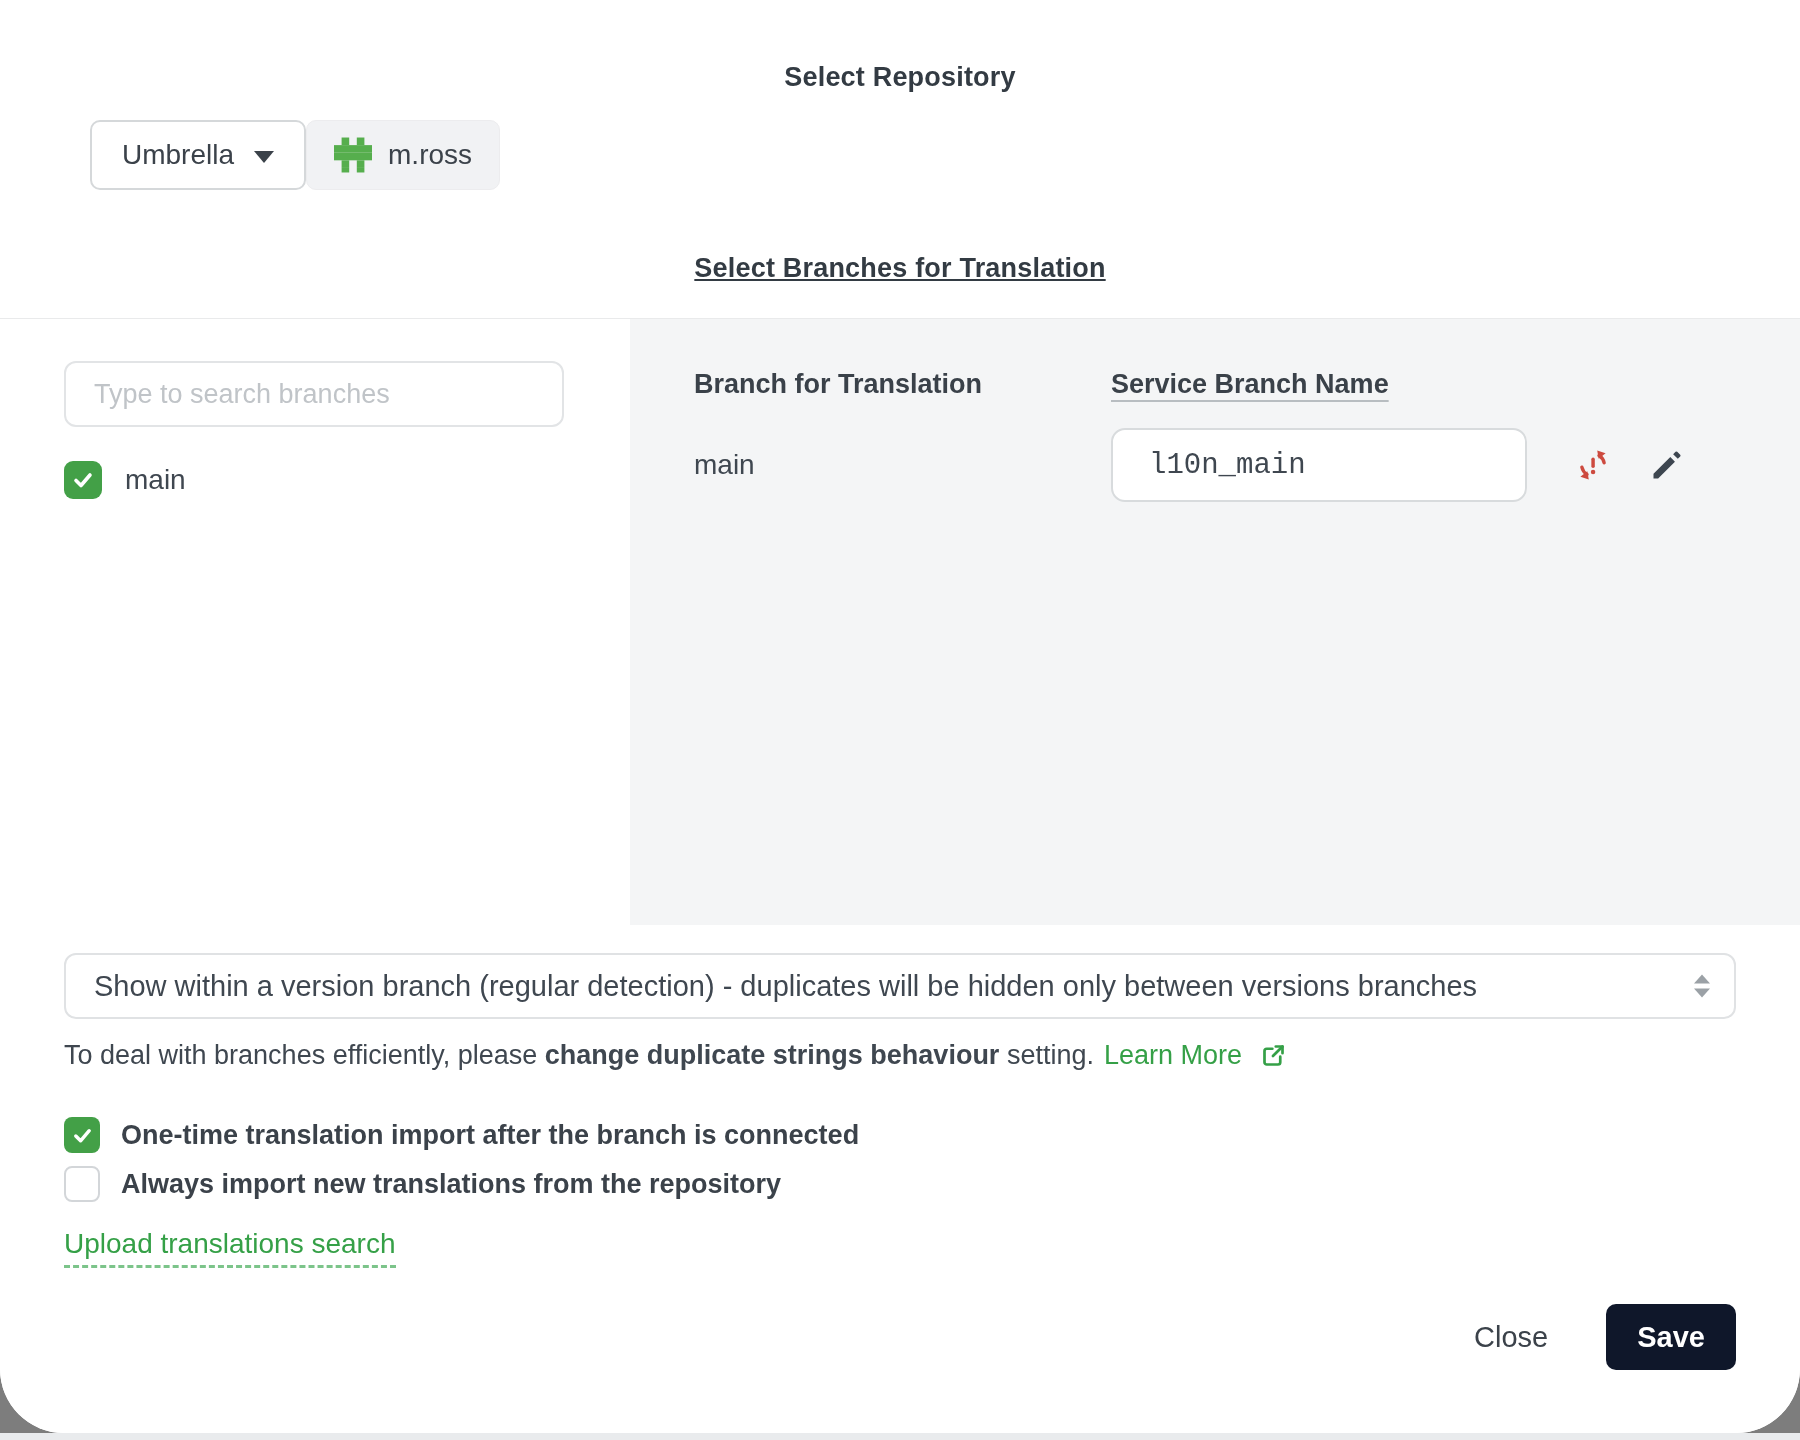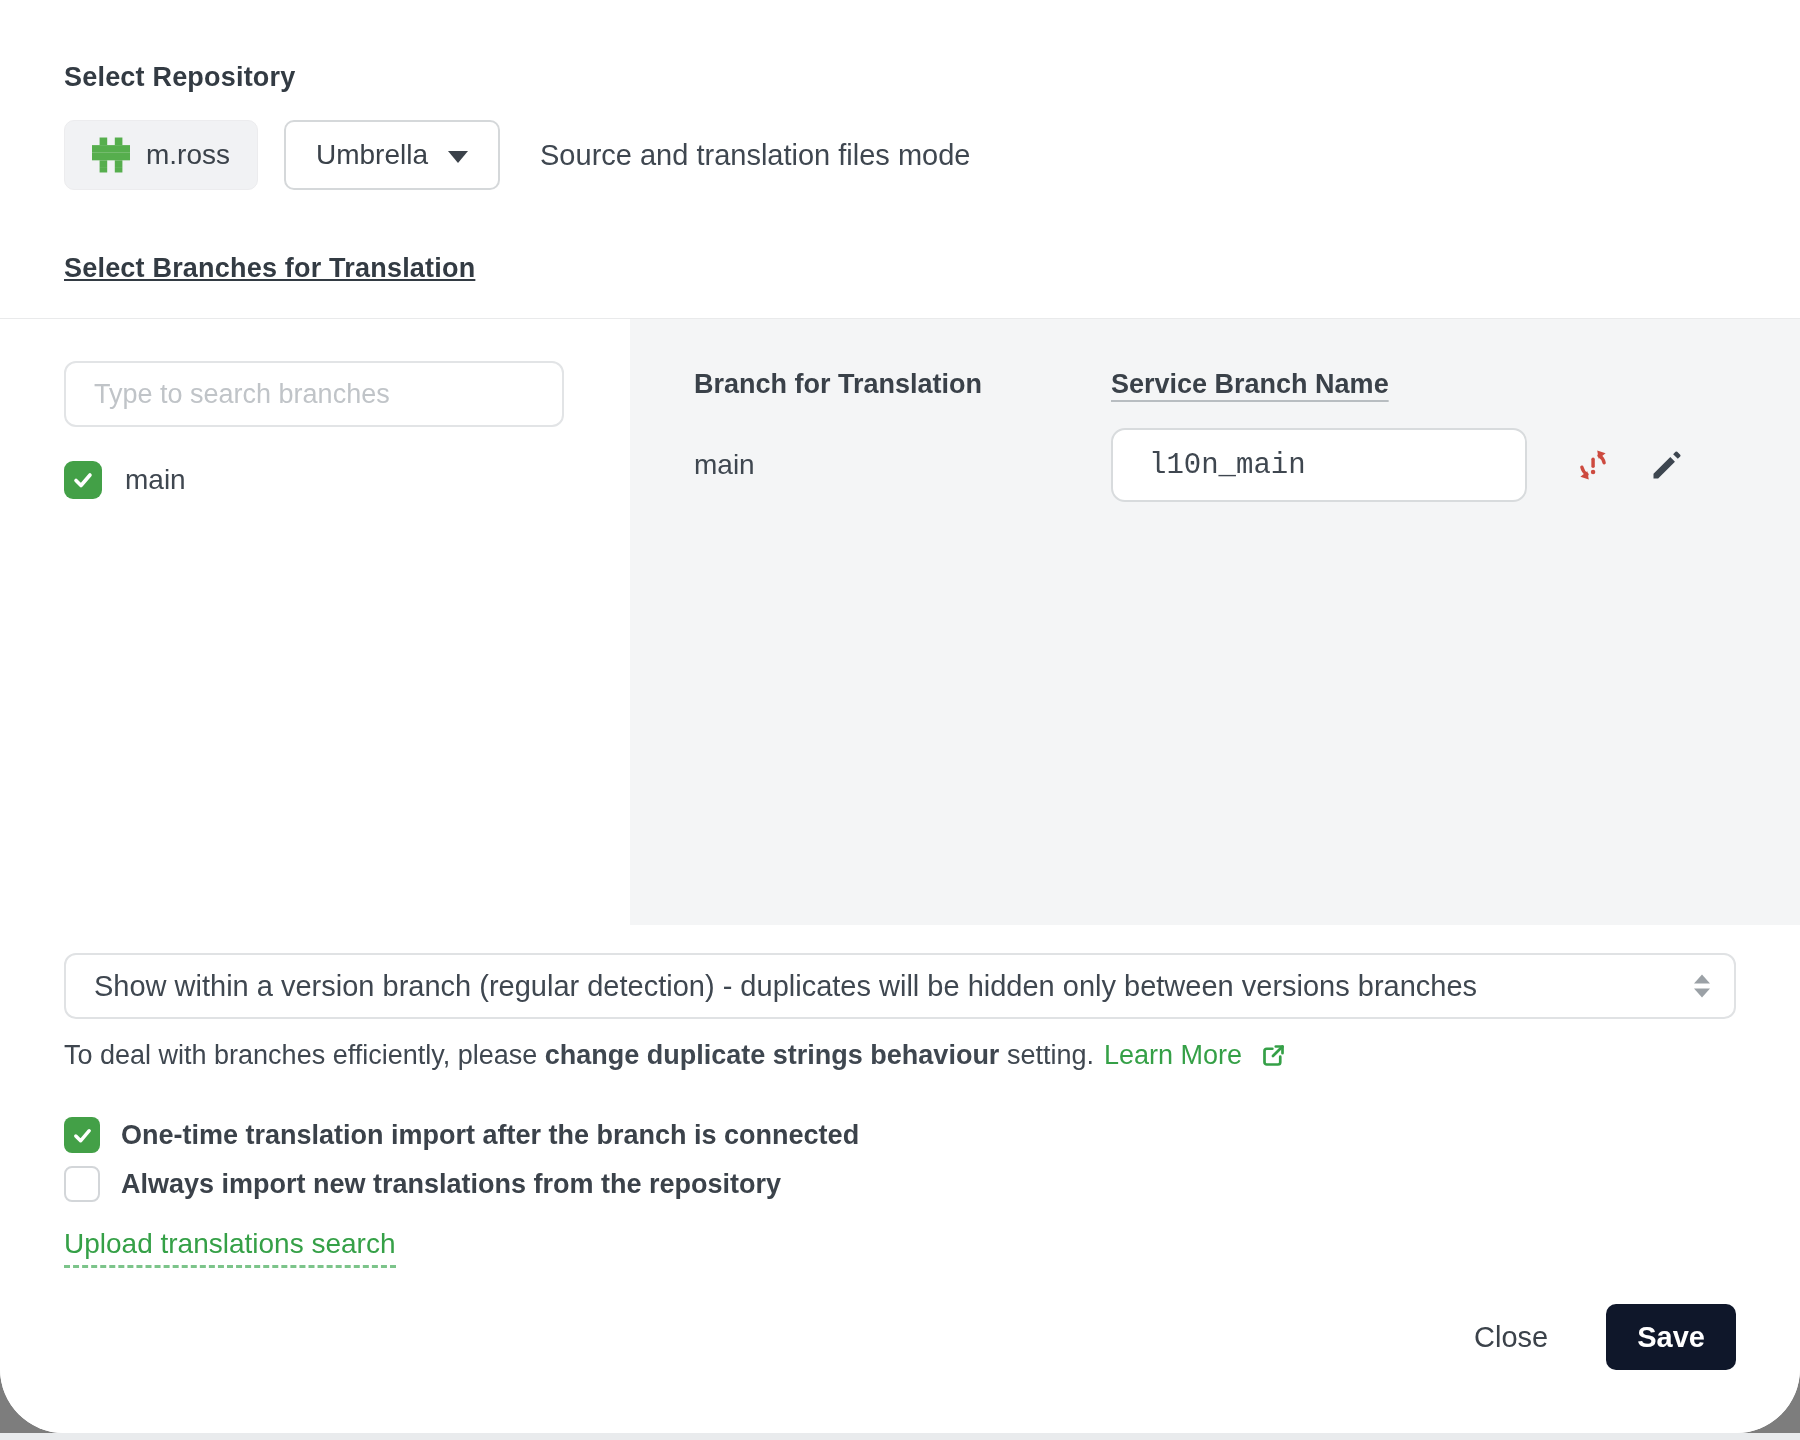--- a/index.html
+++ b/index.html
@@ -13,21 +13,21 @@
   }
   .backdrop { position:absolute; left:0; top:0; width:1800px; height:1433px; background:#7d7d7d; }
   .modal {
     position:absolute; left:0; top:0; width:1800px; height:1433px;
     background:#ffffff; border-radius:0 0 64px 64px; overflow:hidden;
     display:flex; flex-direction:column;
   }
 
   
   .top-section { padding:62px 64px 0 64px; height:319px; border-bottom:1px solid #e9eaeb; }
-  .section-title { font-size:27px; font-weight:700; color:#333b43; letter-spacing:.2px; }
+  .section-title { font-size:27px; font-weight:700; color:#333b43; letter-spacing:.2px;text-align:center; }
   .repo-row { display:flex; align-items:center; margin-top:27px; height:70px; }
   .chip {
     display:flex; align-items:center; height:70px; border-radius:10px;
     font-size:28px; color:#3b424a; cursor:pointer; border:1px solid transparent;
   }
   .account-chip { background:#f1f2f4; border-color:#ececee; padding:0 27px; gap:16px; }
   .repo-select { background:#fff; border:2px solid #d5d8da; padding:0 30px; gap:20px; margin-left:26px; }
   .caret-down {
     width:0; height:0; border-left:10px solid transparent; border-right:10px solid transparent;
     border-top:12px solid #3b424a; margin-top:4px;
@@ -114,44 +114,43 @@
 <body>
 
 <div class="backdrop"></div>
 
 <div class="modal">
 
   <div class="top-section">
     <div class="section-title">Select Repository</div>
 
     <div class="repo-row">
+      <button class="chip repo-select">
+        <span>Umbrella</span>
+        <span class="caret-down"></span>
+      </button>
+
       <button class="chip account-chip">
         <span style="display:flex;">
           <svg width="38" height="38" viewBox="0 0 50 50">
             <g fill="#56ae4d">
               <rect x="10" y="2" width="10" height="10"></rect>
                 <rect x="30" y="2" width="10" height="10"></rect>
               <rect x="0" y="12" width="50" height="10"></rect>
               <rect x="0" y="22" width="50" height="10"></rect>
               <rect x="10" y="32" width="10" height="10"></rect>
                 <rect x="30" y="32" width="10" height="10"></rect>
               <rect x="10" y="42" width="10" height="6"></rect>
                 <rect x="30" y="42" width="10" height="6"></rect>
             </g>
           </svg>
         </span>
         <span>m.ross</span>
       </button>
 
-      <button class="chip repo-select">
-        <span>Umbrella</span>
-        <span class="caret-down"></span>
-      </button>
-
-      <span class="mode-text">Source and translation files mode</span>
     </div>
 
     <div class="section-title branches-title">Select Branches for Translation</div>
   </div>
 
   <div class="split">
 
     <div class="left-pane">
       <input class="search-input" type="text" placeholder="Type to search branches" style="">
 

